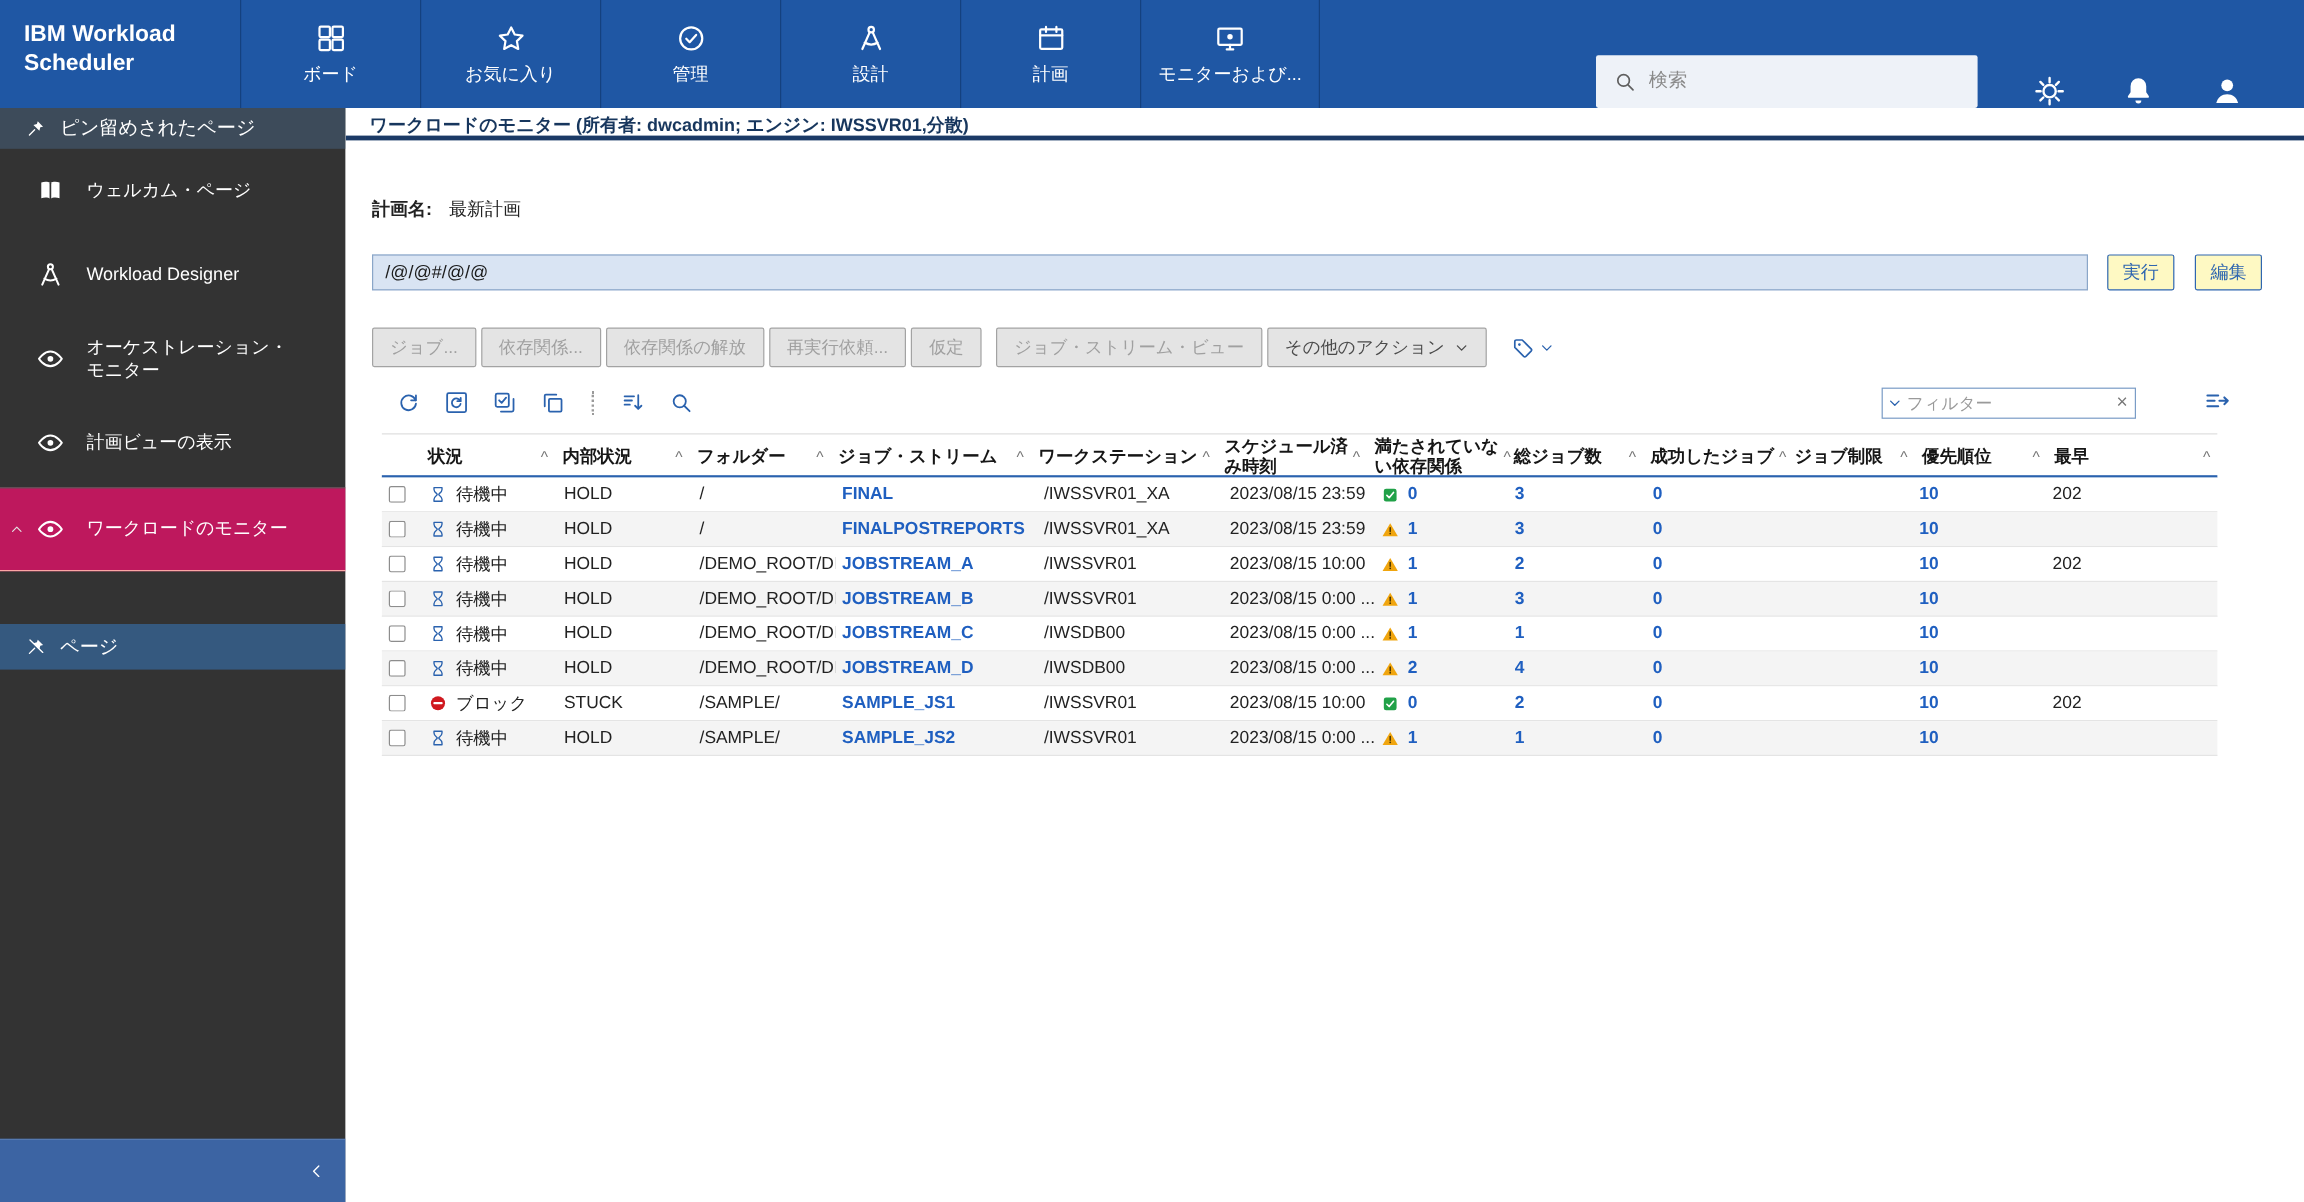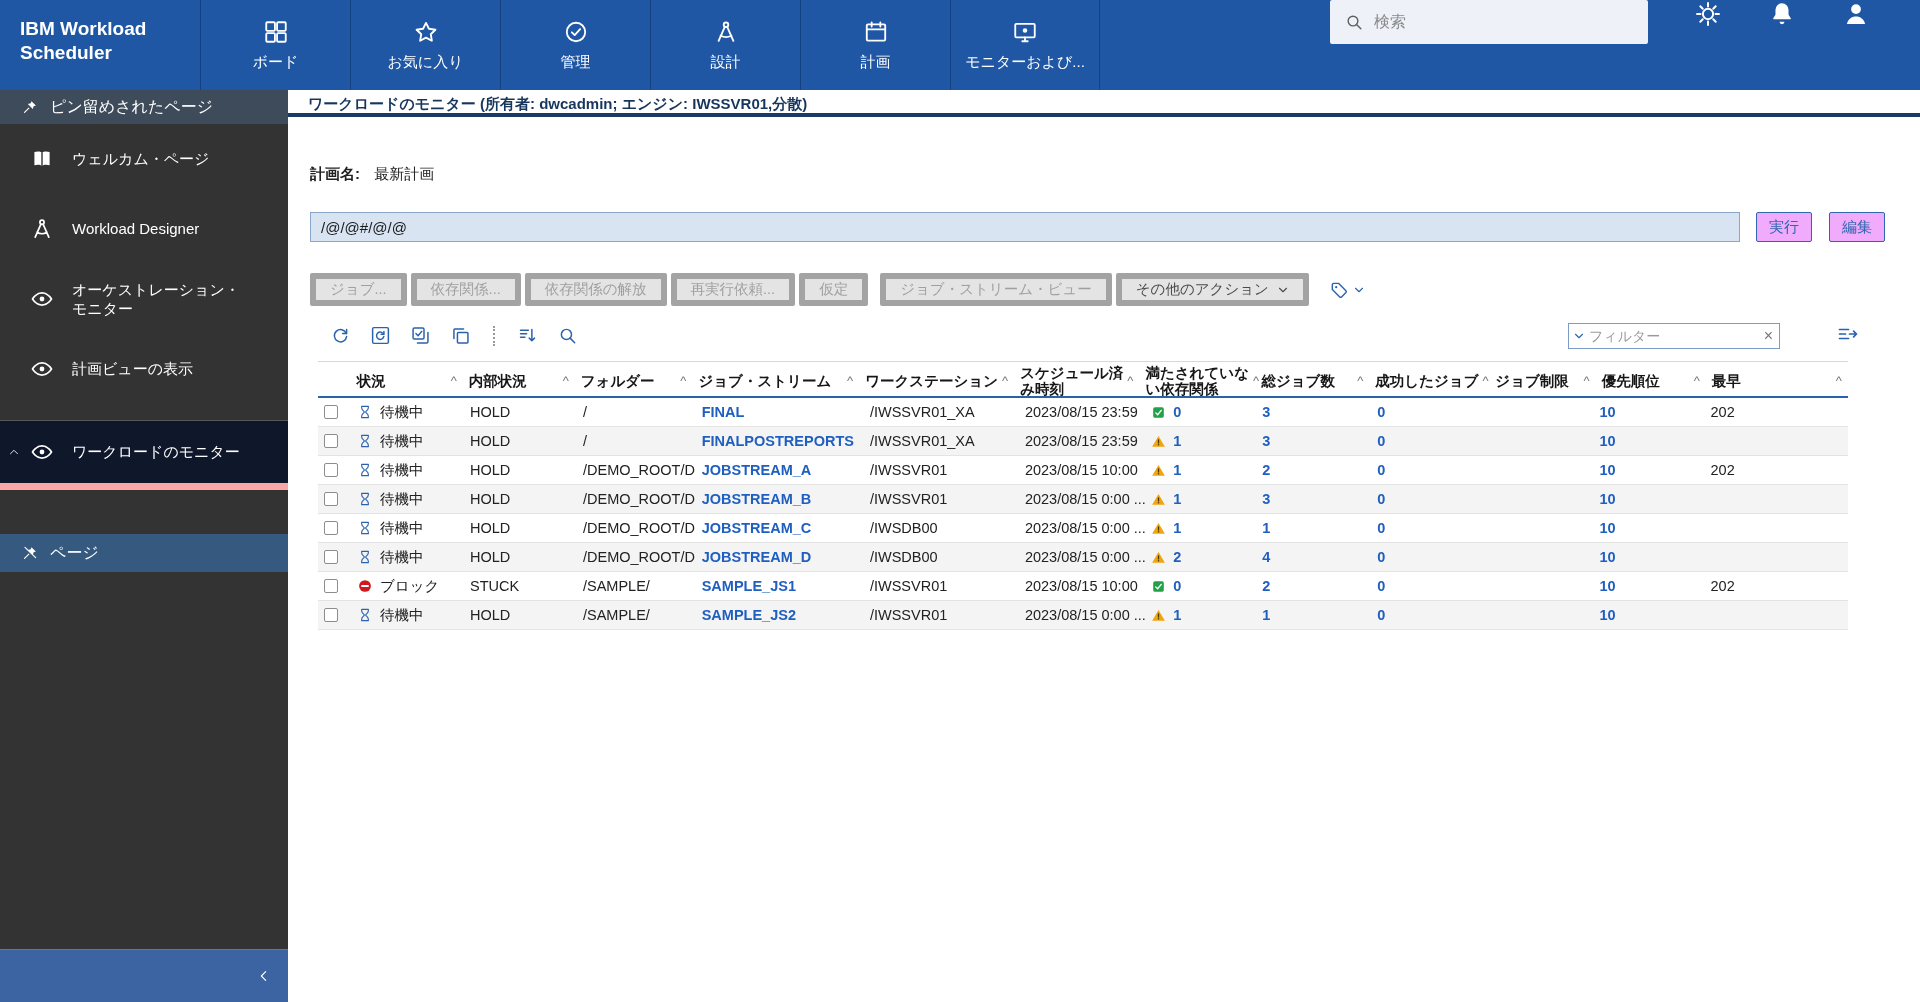--- a/index.html
+++ b/index.html
@@ -14,52 +14,52 @@
 .i16{width:16px;height:16px}.i20{width:20px;height:20px}
 .i21{width:21px;height:21px}.i24{width:24px;height:24px}.i26{width:26px;height:26px}.i28{width:28px;height:28px}
 
 
 .topbar{position:absolute;top:0;left:0;width:1920px;height:90px;background:#1f57a4;color:#fff;display:flex}
 .brand{width:200px;padding:17px 0 0 20px;font-size:19px;font-weight:bold;line-height:1.25}
 .topnav{display:flex}
 .nav-item{width:150px;display:flex;flex-direction:column;align-items:center;justify-content:center;gap:8px;
   border-left:1px solid rgba(0,25,60,.35);font-size:15px;cursor:pointer}
 .nav-item:last-child{border-right:1px solid rgba(0,25,60,.35)}
-.topbar-right{margin-left:auto;display:flex;align-items:flex-start;gap:46px;padding-right:50px}
+.topbar-right{margin-left:auto;display:flex;align-items:flex-end;gap:46px;padding-right:50px}
 .searchbox{width:318px;height:44px;background:#eef2f8;border-radius:2px;display:flex;align-items:center;gap:10px;padding:0 14px;color:#5f5f5f}
 .searchbox input{flex:1;border:0;background:transparent;outline:none;font-size:16px;color:#333;min-width:0}
 .searchbox input::placeholder{color:#8a8a8a}
 .top-action{background:none;border:0;color:#fff;display:inline-flex}
 
 
 .sidebar{position:absolute;top:90px;left:0;bottom:0;width:288px;background:#333;color:#fff}
 .side-header{height:34px;display:flex;align-items:center;gap:12px;padding-left:22px;font-size:16px}
 .side-header.pinned{background:#3d4b5a}
 .side-header.pages{background:#35597f;margin-top:44px;height:38px;cursor:pointer}
 .side-item{position:relative;height:70px;display:flex;align-items:center;gap:18px;padding-left:30px;font-size:15px;cursor:pointer}
 .side-item .side-label{width:172px;line-height:1.3}
-.side-item.selected{background:#0f172a;border-top:1px solid #585858;border-bottom:7px solid #fca5a5;margin-top:16px}
+.side-item.selected{background:#be185d;border-top:1px solid #585858;border-bottom:1px solid #fca5a5;margin-top:2px}
 .sel-caret{position:absolute;left:7px;top:50%;transform:translateY(-50%);color:#e2e2e2}
 .collapse-bar{position:absolute;bottom:0;left:0;width:100%;height:53px;background:#3c64a3;display:flex;align-items:center;
   justify-content:flex-end;padding-right:16px;border-top:1px solid #5579b0;cursor:pointer}
 
 
 .main{position:absolute;top:90px;left:288px;right:0;bottom:0;background:#fff;overflow:hidden}
 .title-bar{height:27px;padding:5px 0 0 20px;font-size:15px;font-weight:bold;color:#17365d;border-bottom:4px solid #1b3a66}
 .content{padding-left:22px}
 .plan-row{margin-top:48px;font-size:15px}
 .plan-label{font-weight:bold;margin-right:10px}
 .query-row{margin-top:28px;display:flex;align-items:center}
 .query-input{width:1430px;height:30px;background:#d9e4f3;border:1px solid #8aa6c8;padding:0 10px;font-size:15px;color:#1a1a1a;outline:none}
-.btn-blue{height:30px;padding:0 12px;background:#f0abfc;border:1px solid #2f66b0;color:#2f66b0;font-size:15px;border-radius:2px}
+.btn-blue{height:30px;padding:0 12px;background:#fef9c3;border:1px solid #2f66b0;color:#2f66b0;font-size:15px;border-radius:2px}
 .run-btn{margin-left:16px}
 .edit-btn{margin-left:17px}
 .actions-row{margin-top:31px;display:flex;align-items:center}
 #actions-buttons{display:flex;gap:4px}
-.act-btn{height:33px;padding:0 14px;font-size:14.5px;background:#e4e4e4;border:6px solid #a3a3a3;border-radius:2px;
+.act-btn{height:33px;padding:0 14px;font-size:14.5px;background:#e4e4e4;border:1px solid #a3a3a3;border-radius:2px;
   color:#4a4a4a;display:inline-flex;align-items:center;gap:8px}
 .act-btn.disabled{color:#a0a0a0;cursor:default}
 .act-btn.gap-before{margin-left:8px}
 .tag-btn{margin-left:20px;background:none;border:0;color:#2a62ae;display:inline-flex;align-items:center;gap:4px}
 .tools-row{margin-top:16px;display:flex;align-items:center;padding-right:60px}
 .tools-left{display:flex;align-items:center;gap:19px;margin-left:20px}
 .tool-btn{background:none;border:0;color:#2a62ae;display:inline-flex;padding:0}
 .tool-sep{height:20px;border-left:2px dotted #9a9a9a;margin:0 3px}
 .filter{margin-left:auto;width:212px;height:26px;border:1px solid #7a9cc6;display:flex;align-items:center;background:#fff}
 .filter-caret{width:20px;display:flex;justify-content:center;color:#2a62ae;background:none;border:0}

